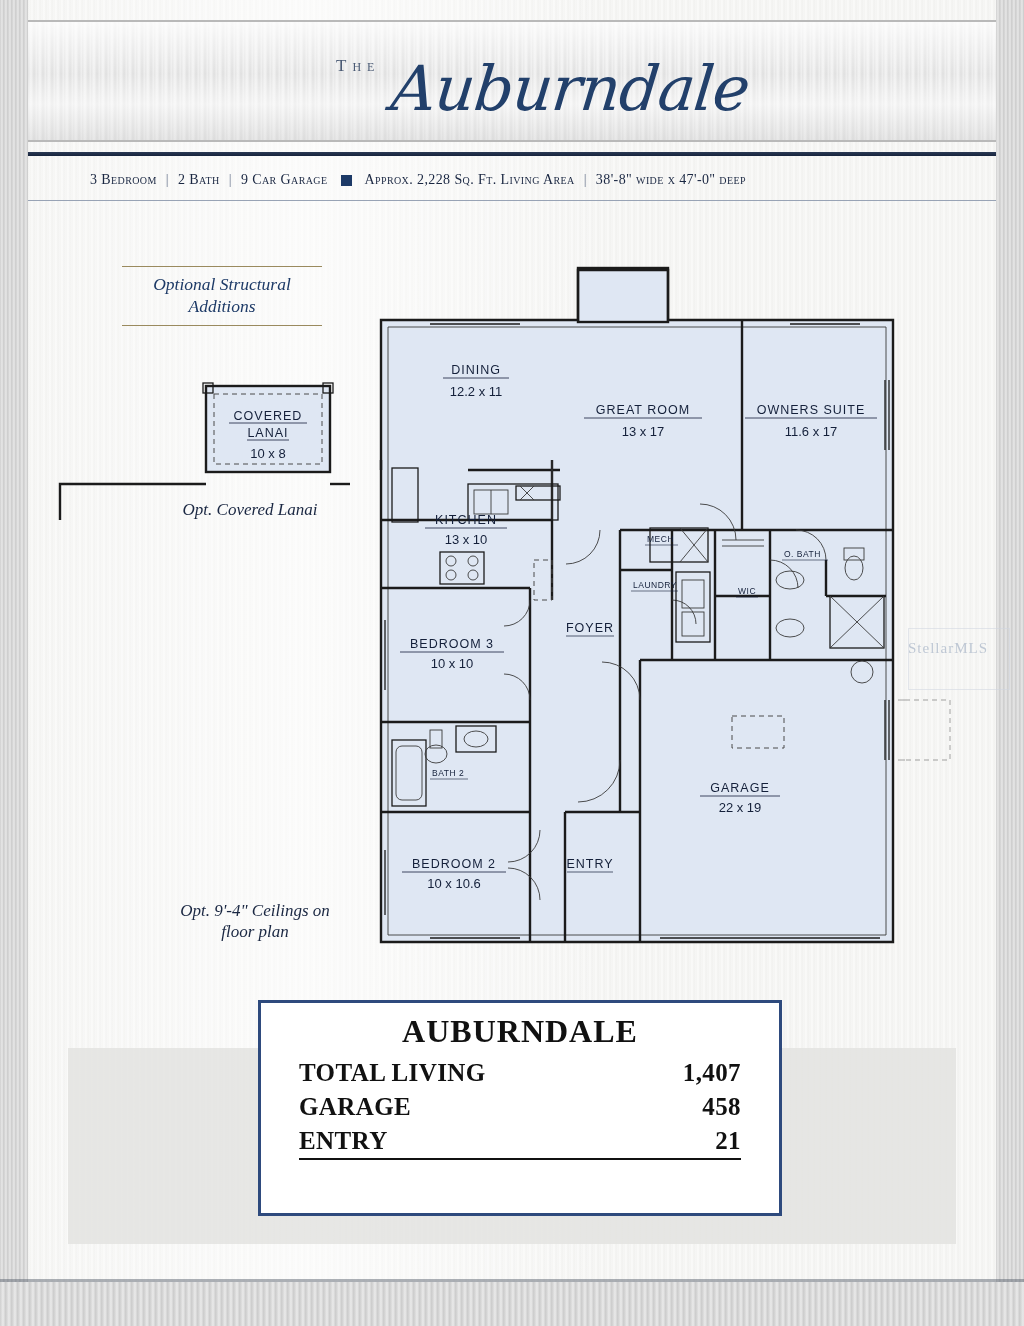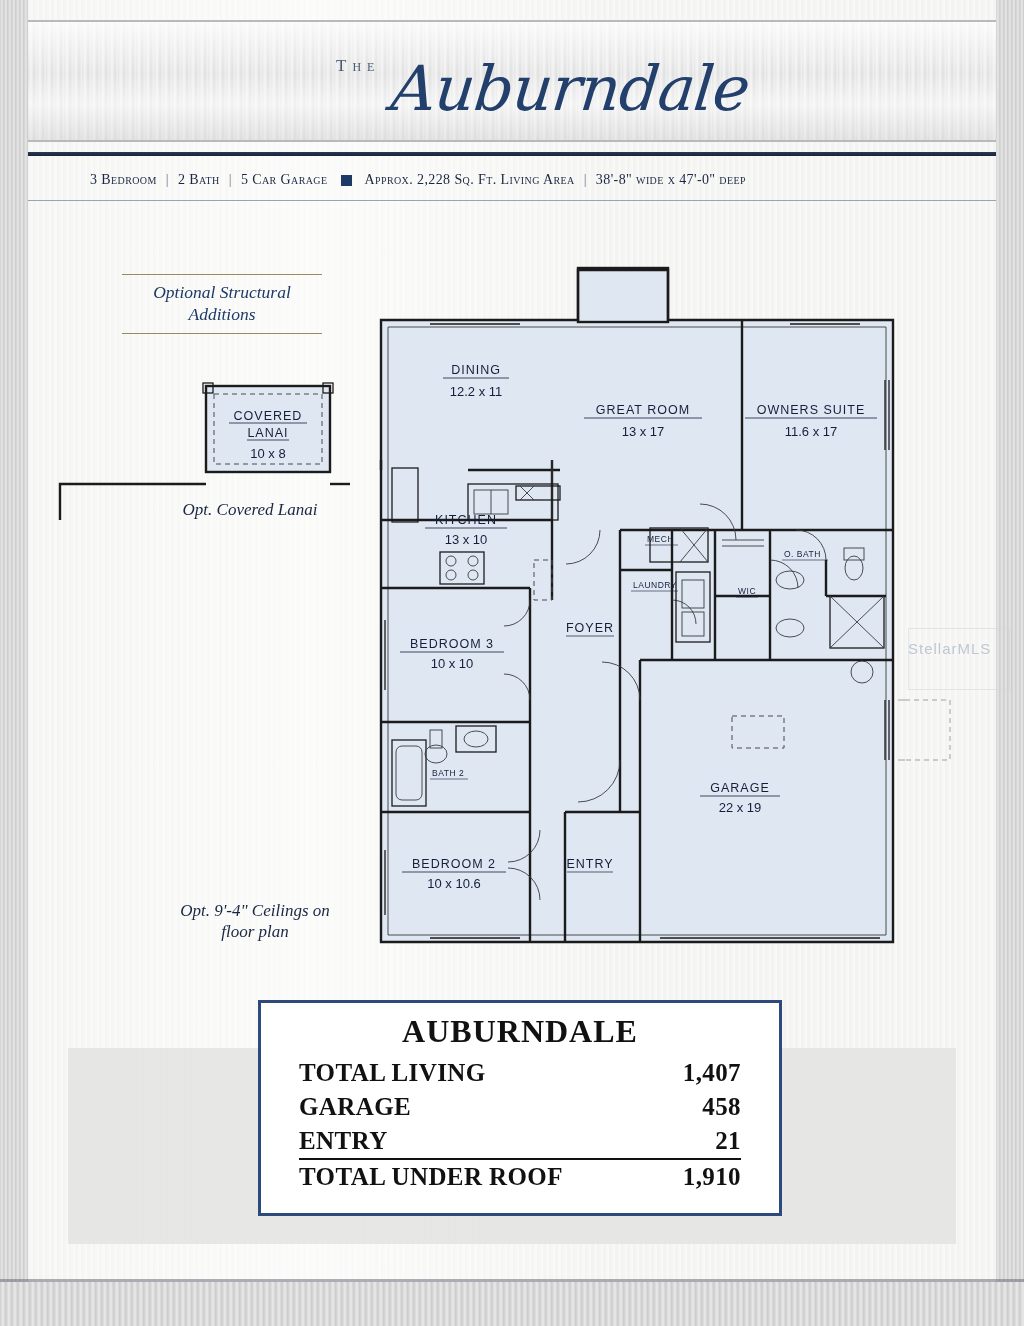--- a/index.html
+++ b/index.html
@@ -77,21 +77,21 @@
     display:flex;align-items:center;gap:0px;white-space:nowrap;
   }
   .spec .sep{padding:0 9px;color:#5b6舒;}
   .spec .sep{color:#6d7a90;}
   .sq-mark{
     display:inline-block;width:11px;height:11px;background:#1d3a67;margin:0 12px 0 14px;
   }
 
   
   .osa{
-    position:absolute;left:122px;top:272px;width:200px;text-align:center;
+    position:absolute;left:122px;top:264px;width:200px;text-align:center;
   }
   .osa .line{height:1px;background:#9a8a5e;margin:2px 0 6px;}
   .osa .line2{height:1px;background:#9a8a5e;margin:8px 0 0;}
   .osa .t{
     font-family:"Liberation Serif",serif;font-style:italic;color:#1d3a67;font-size:17.5px;line-height:22px;
   }
 
   .lanai-caption{
     position:absolute;left:120px;top:500px;width:260px;text-align:center;
     font-style:italic;font-size:17px;color:#1a2742;
@@ -118,21 +118,21 @@
     display:flex;justify-content:space-between;align-items:baseline;
     font-size:25px;font-weight:bold;color:#111;padding:3px 0;letter-spacing:.4px;gap:28px;
   }
   .lrow.underline{border-bottom:2px solid #111;}
   .gray-panel{
     position:absolute;left:68px;top:1048px;width:888px;height:196px;background:#e3e3e1;opacity:.85;
   }
   .wm{
     position:absolute;left:908px;top:640px;width:100px;height:38px;
     color:#b9c3d1;font-size:15px;letter-spacing:1px;opacity:.9;
-    font-family:Liberation Sans, sans-serif;
+    font-family:Liberation Serif, serif;
   }
   .wm-box{
     position:absolute;left:908px;top:628px;width:100px;height:60px;border:1px solid #cfd6e0;opacity:.55;
   }
 </style>
 </head>
 <body>
 
 <div class="page">
   <div class="left-edge"></div>
@@ -147,21 +147,21 @@
   <div class="bottom-edge"></div>
 
   <div class="the-word">The</div>
   <div class="brand">Auburndale</div>
 
   <div class="spec">
     <span>3 Bedroom</span>
     <span class="sep">|</span>
     <span>2 Bath</span>
     <span class="sep">|</span>
-    <span>5 Car Garage</span>
+    <span>9 Car Garage</span>
     <span class="sq-mark"></span>
     <span>Approx. 2,228 Sq. Ft. Living Area</span>
     <span class="sep">|</span>
     <span>38'-8" wide x 47'-0" deep</span>
   </div>
 
   <div class="osa">
     <div class="line"></div>
     <div class="t">Optional Structural</div>
     <div class="t">Additions</div>
@@ -405,19 +405,15 @@
         <span>1,407</span>
       </div>
       <div class="lrow">
         <span>GARAGE</span>
         <span>458</span>
       </div>
       <div class="lrow underline">
         <span>ENTRY</span>
         <span>21</span>
       </div>
-      <div class="lrow">
-        <span>TOTAL UNDER ROOF</span>
-        <span>1,910</span>
-      </div>
     </div>
   </div>
 </div>
 
 </body></html>

